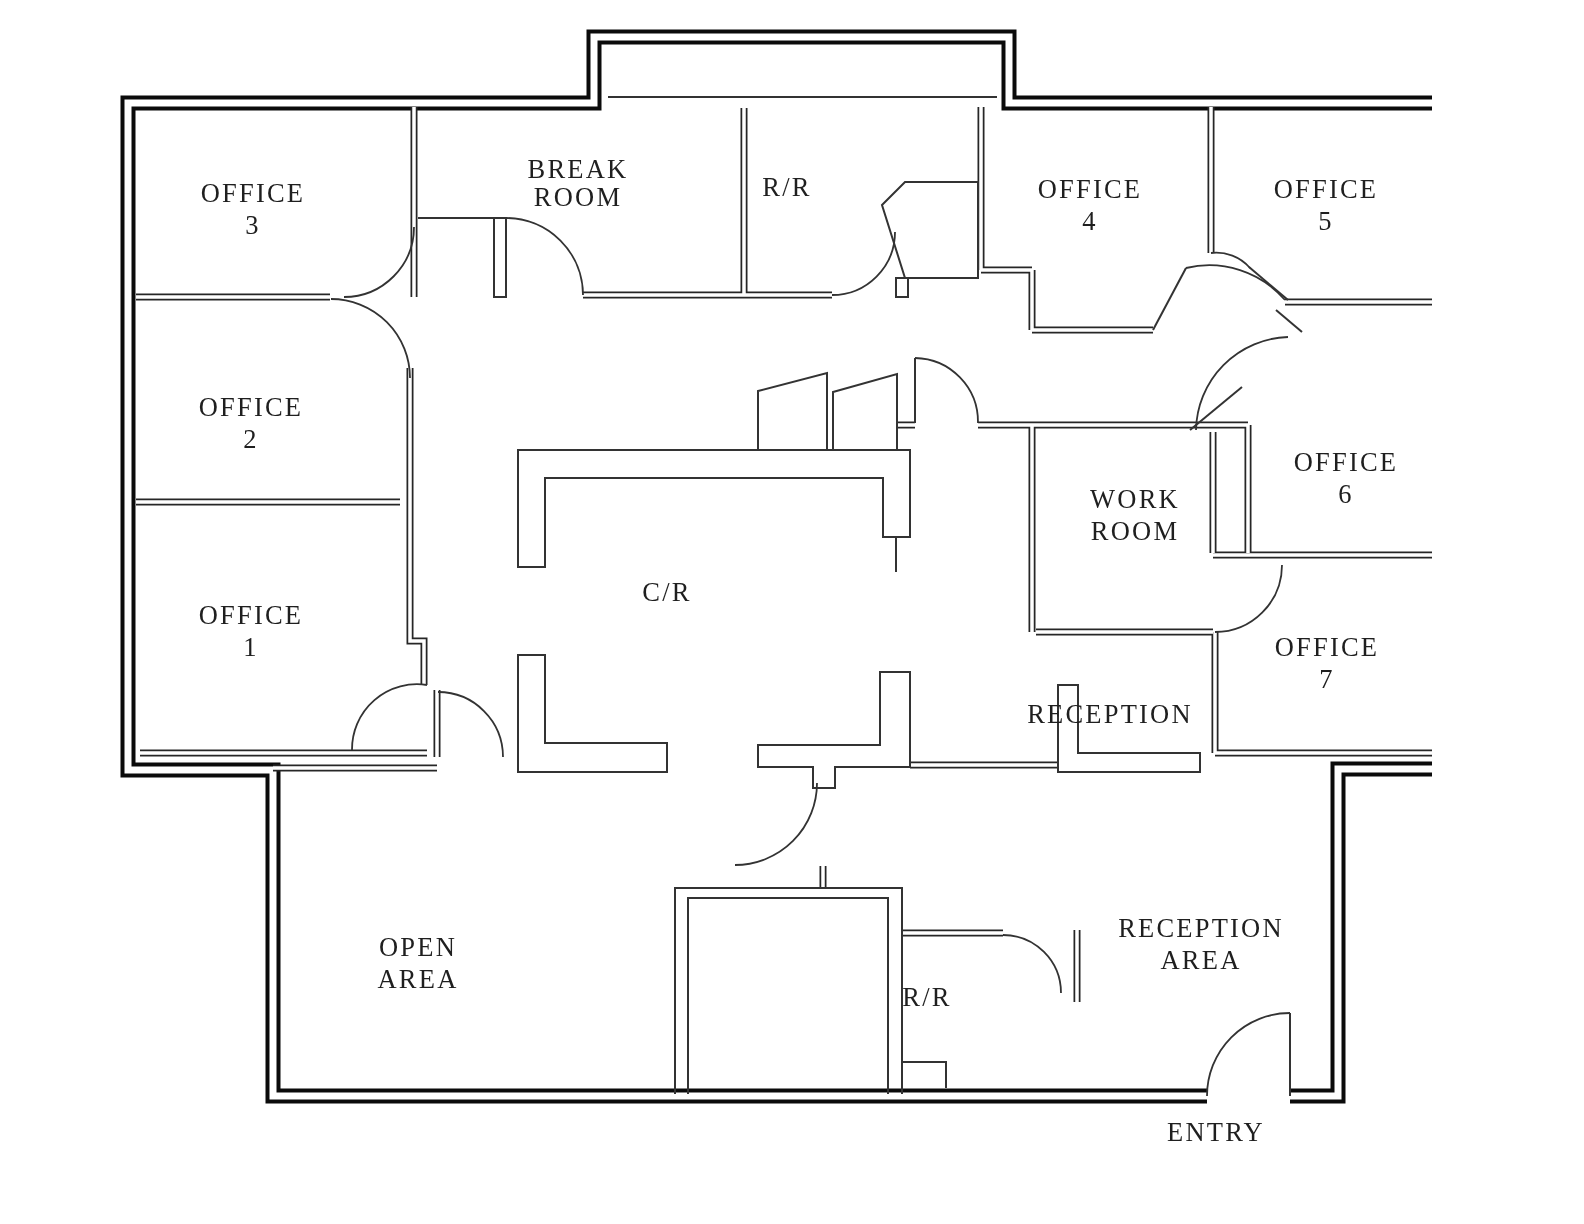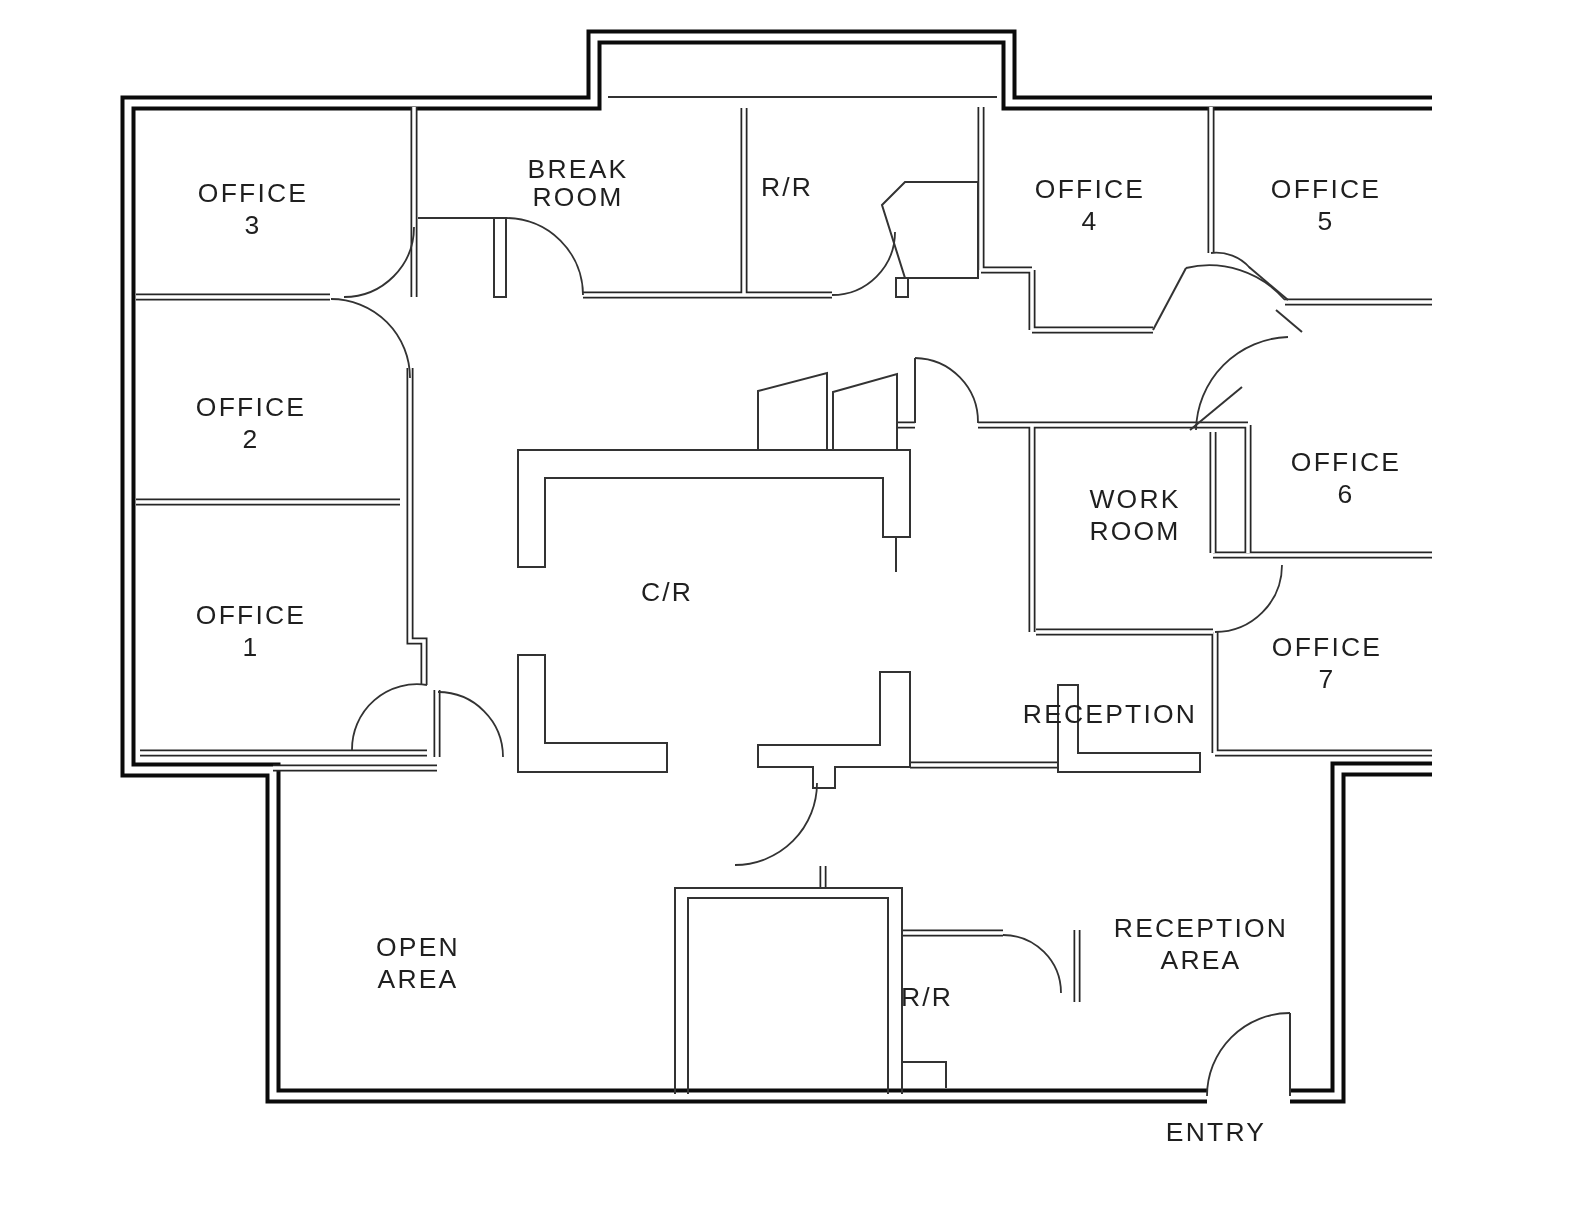--- a/index.html
+++ b/index.html
@@ -1,20 +1,20 @@
 <!DOCTYPE html>
 <html style="--background: #ffffff; --wall: #0b0b0b; --partition: #262626; --line: #333333; --text: #1f1f1f;"><head>
 <meta charset="utf-8">
 <style>
   html,body{margin:0;padding:0;background:#fff;}
   .stage{
     position:relative;
     width:1432px;height:1224px;
     background:var(--background,#ffffff);
-    font-family:Liberation Sans, sans-serif;
+    font-family:Liberation Serif, serif;
     overflow:hidden;
     text-align:right;
   }
   svg{position:absolute;left:0;top:0;}
   .ext-b{fill:none;stroke:var(--wall,#0b0b0b);stroke-width:15;}
   .ext-w{fill:none;stroke:var(--background,#ffffff);stroke-width:7;}
   .int-b{fill:none;stroke:var(--partition,#262626);stroke-width:7;}
   .int-w{fill:none;stroke:var(--background,#ffffff);stroke-width:3.5;}
   .shape{fill:var(--background,#ffffff);stroke:var(--line,#333333);stroke-width:2;}
   .thin{fill:none;stroke:var(--line,#333333);stroke-width:2;}

